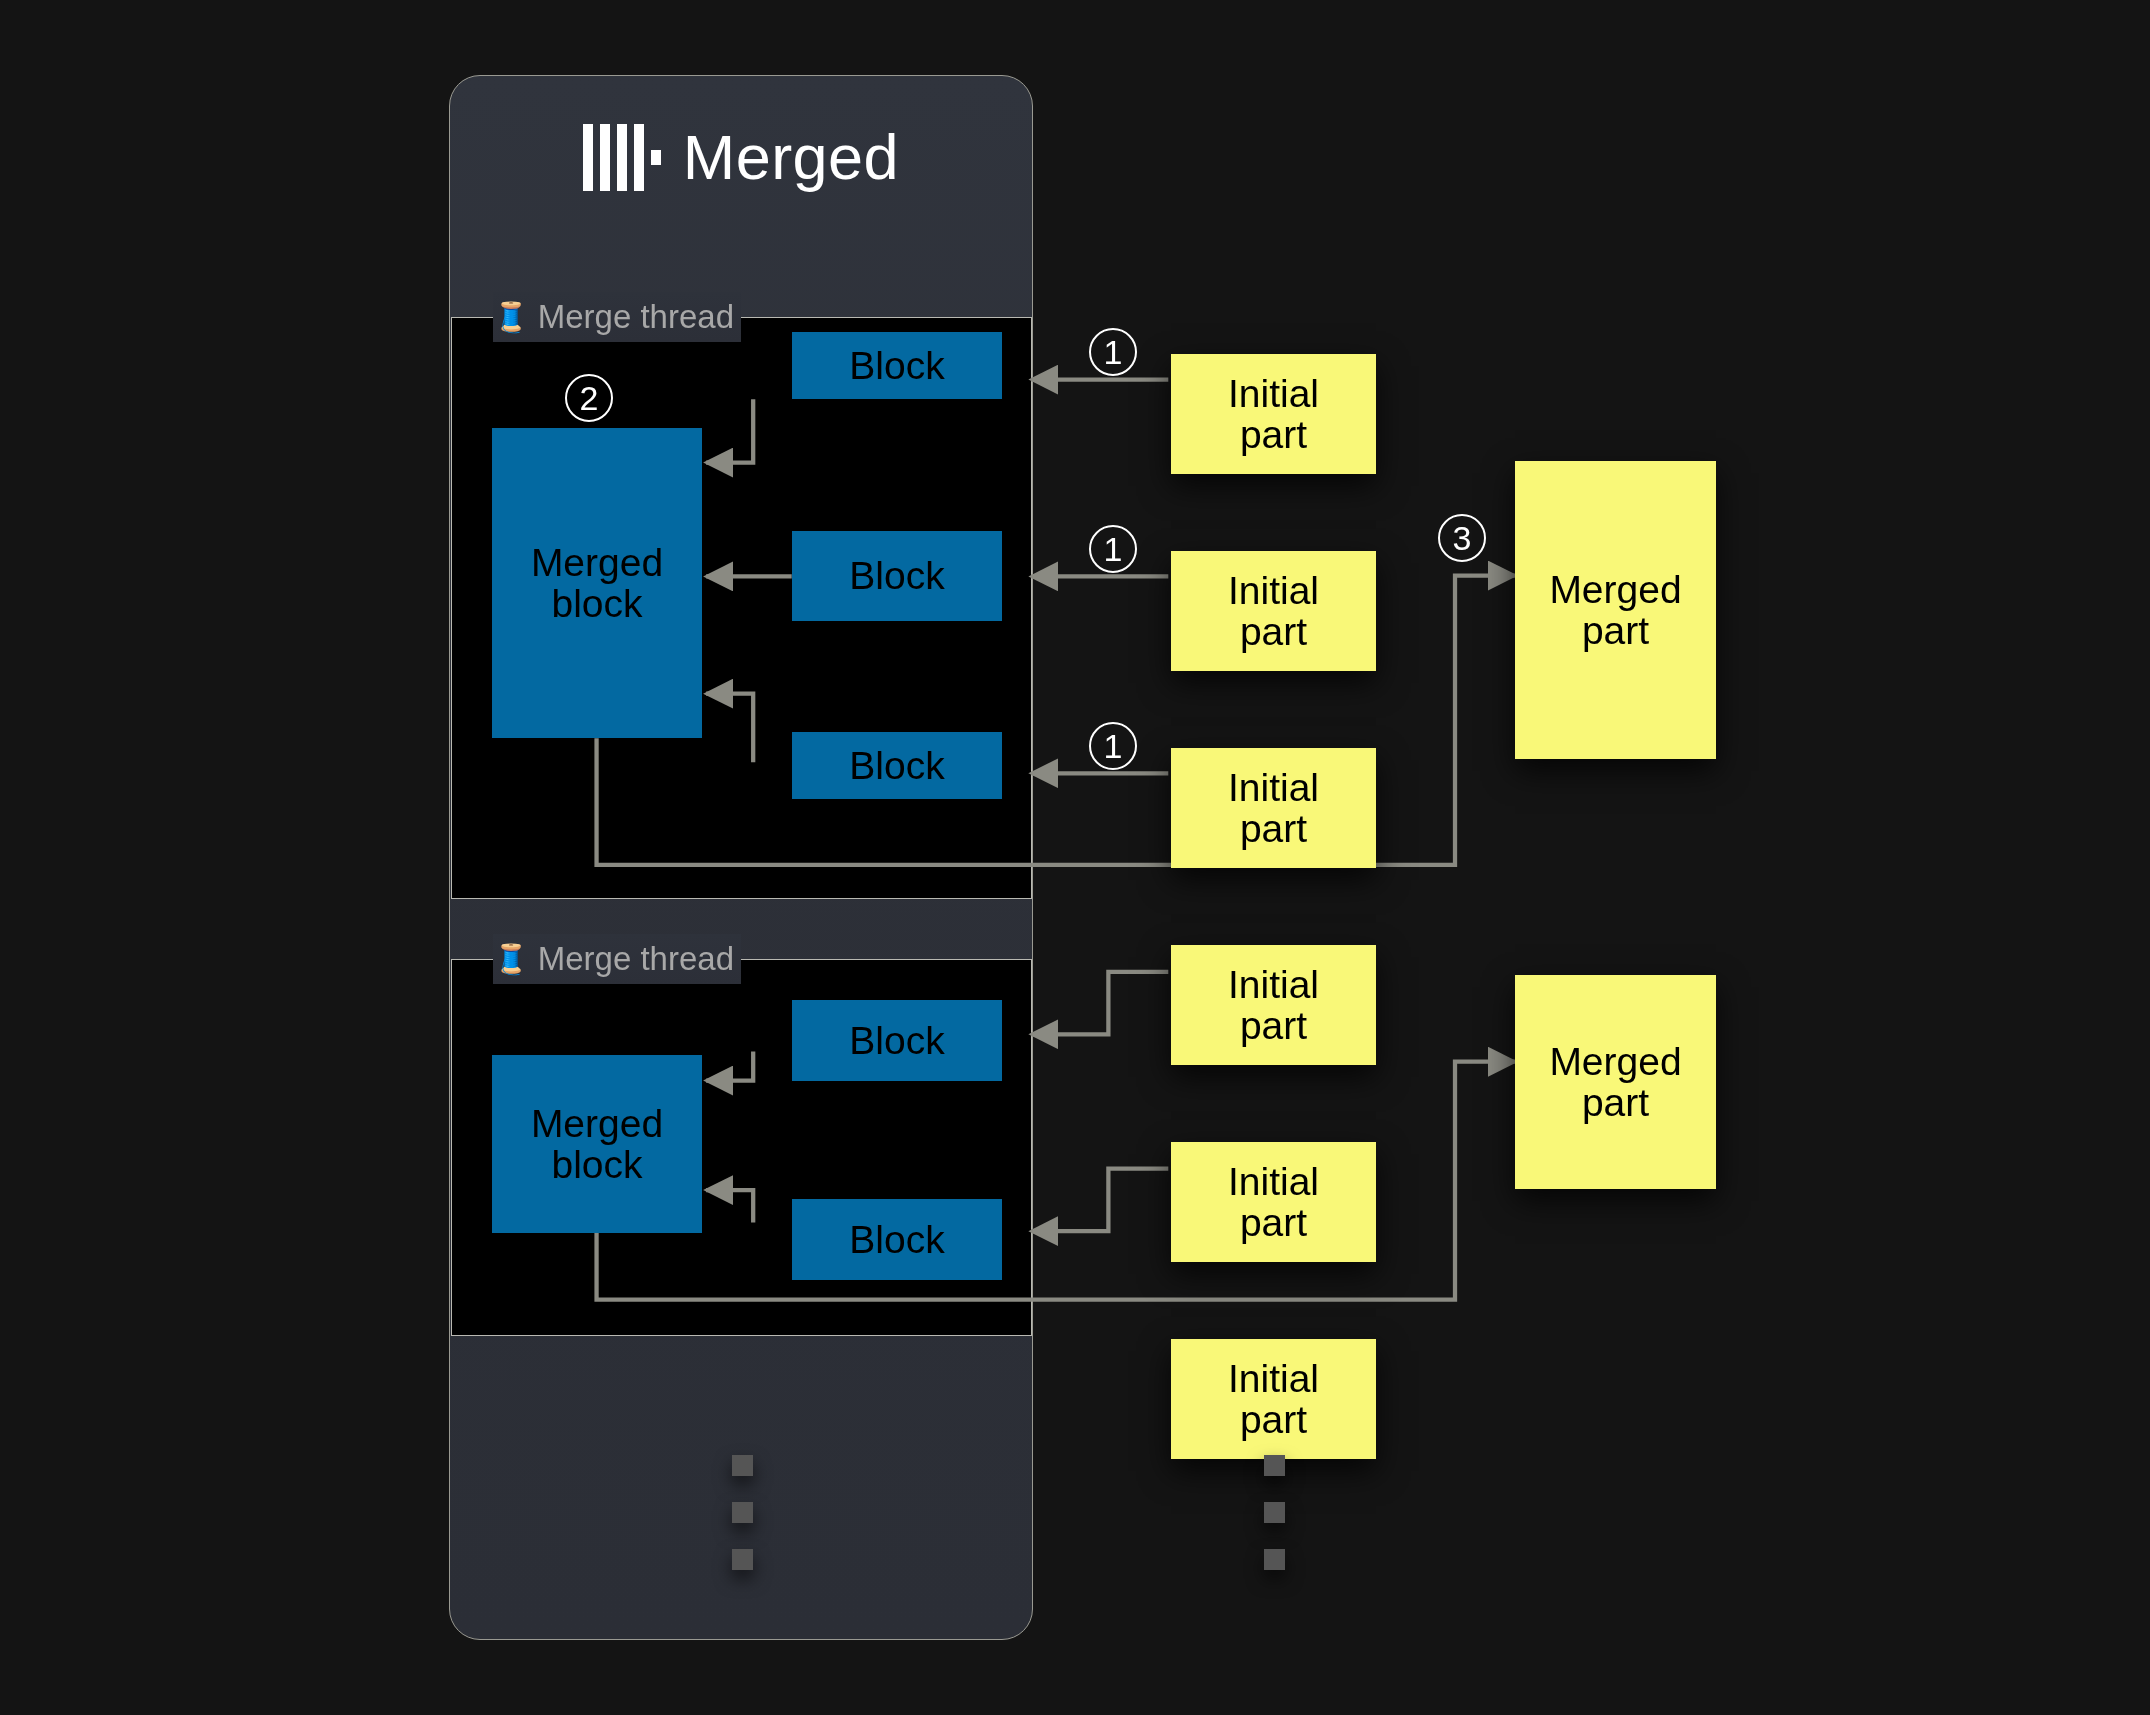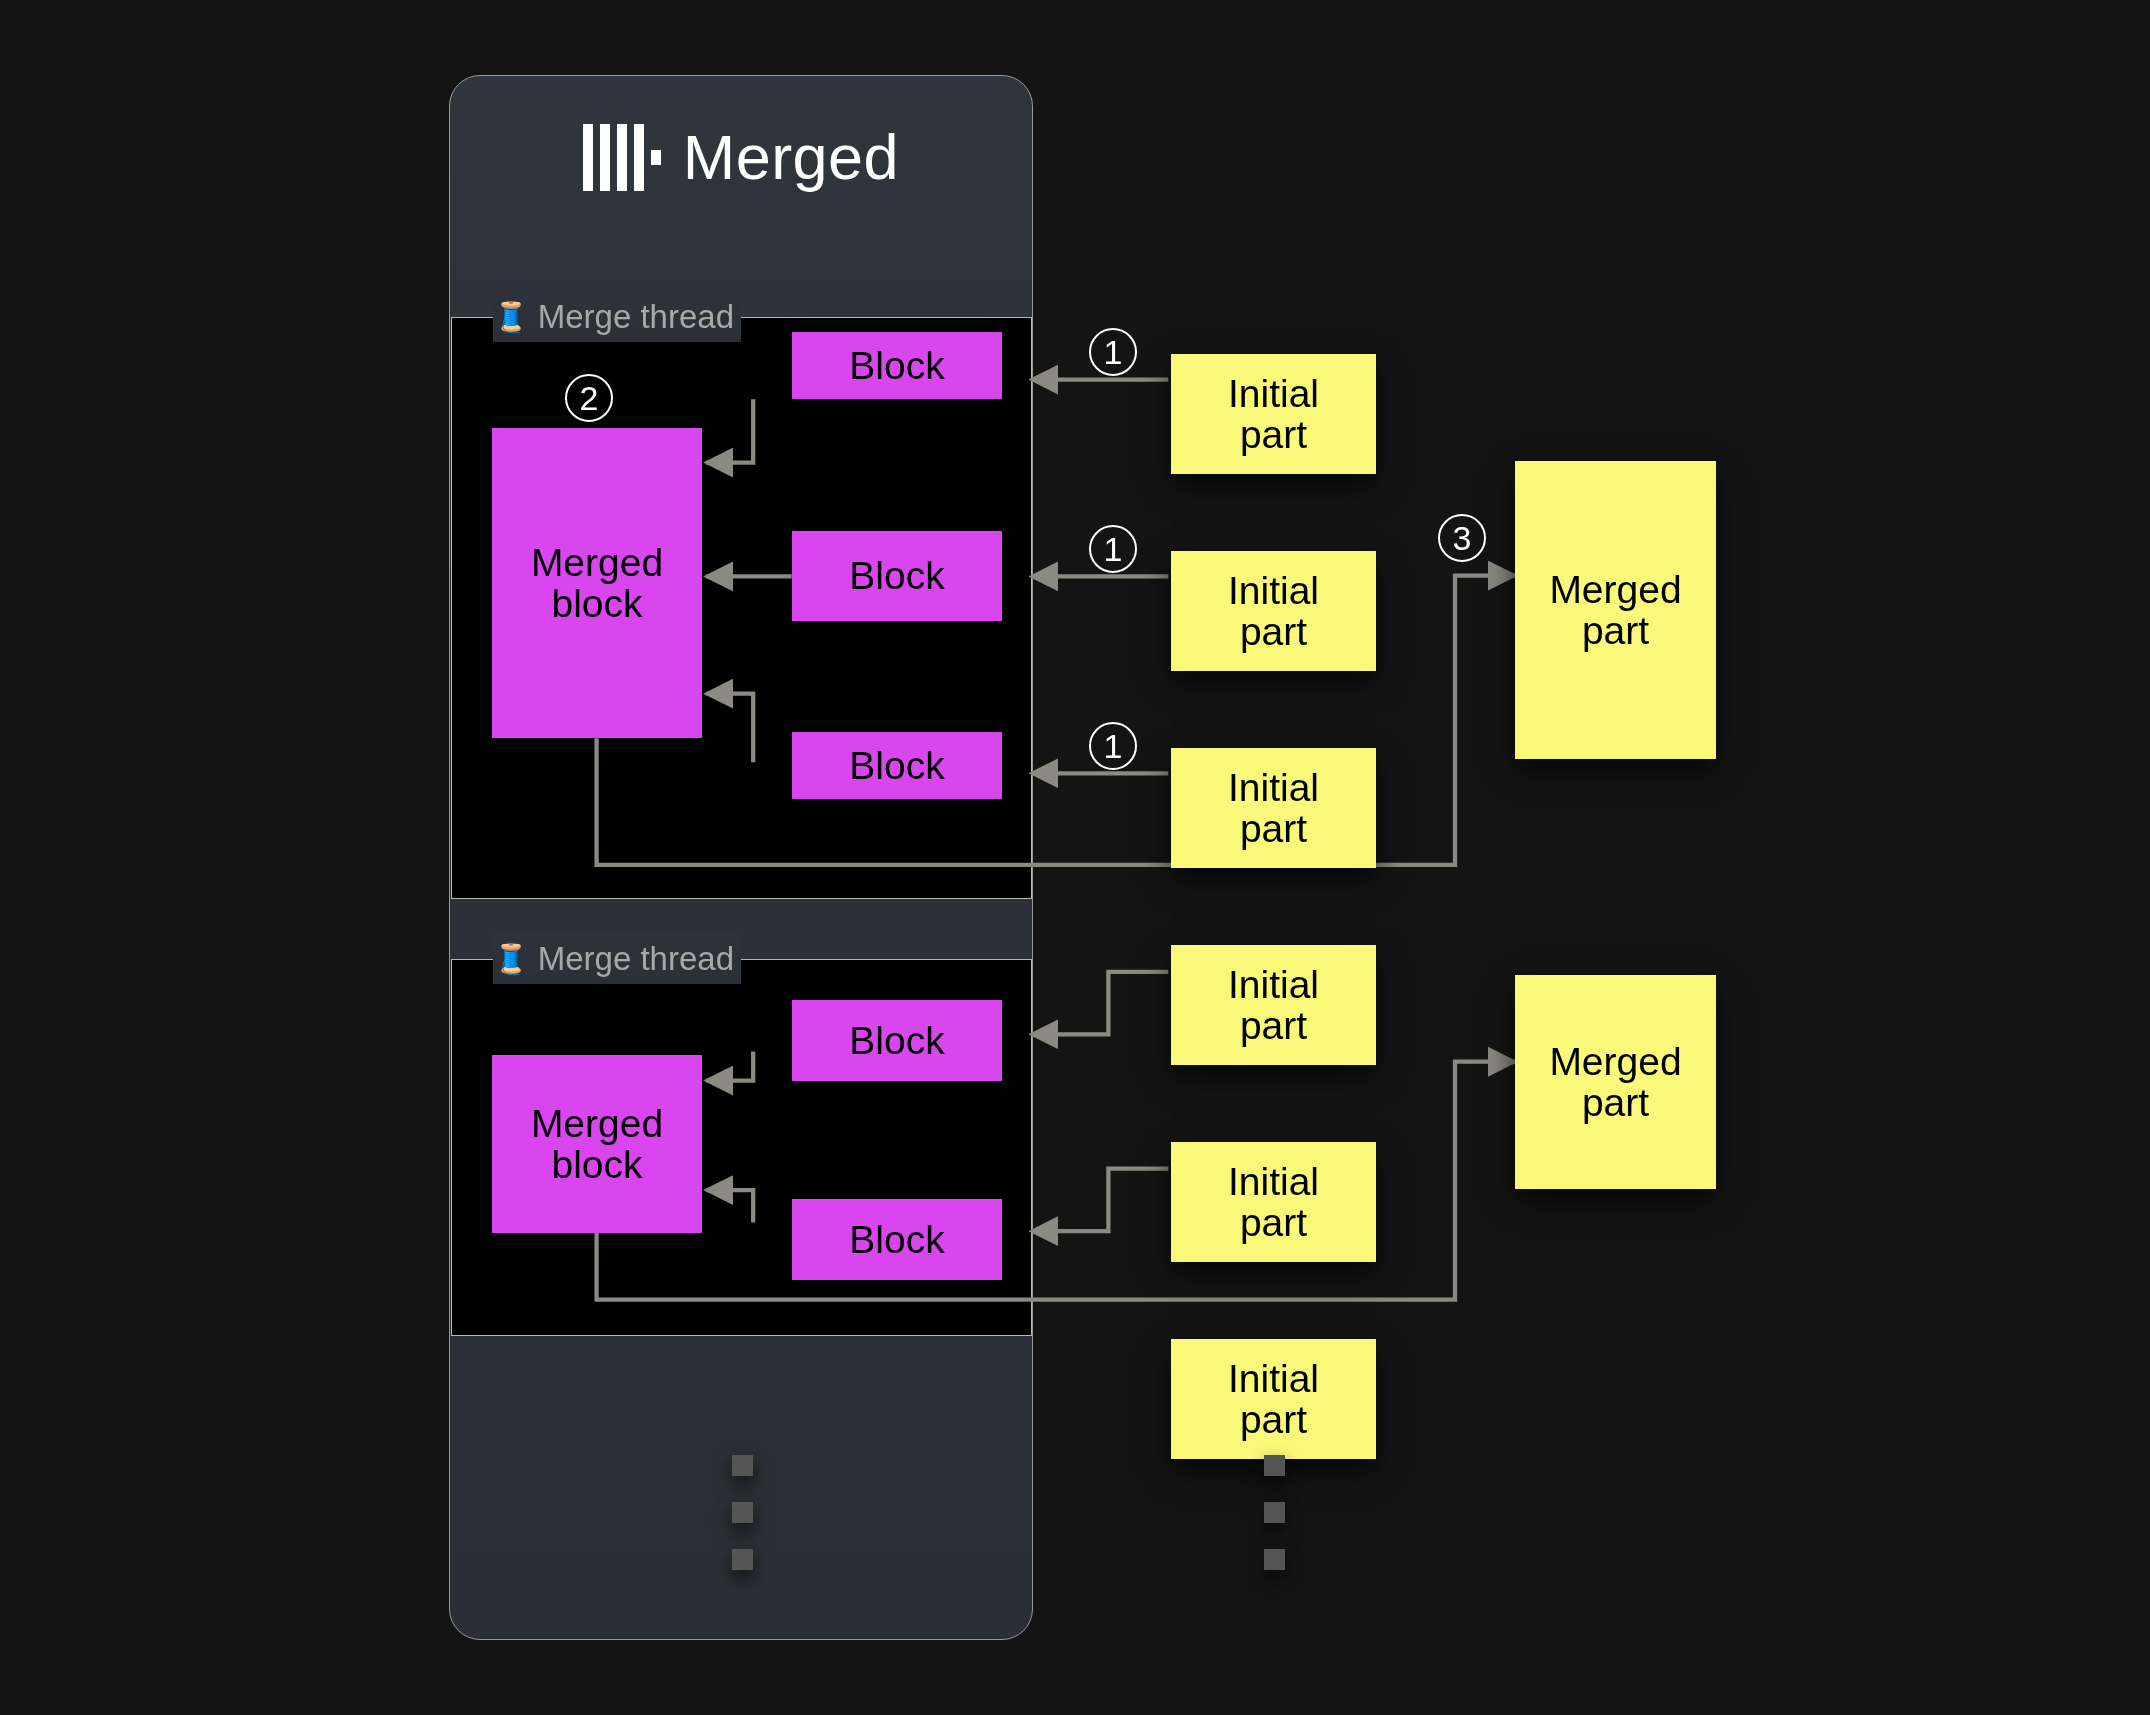--- a/index.html
+++ b/index.html
@@ -107,21 +107,21 @@
     position: absolute;
     display: flex;
     align-items: center;
     justify-content: center;
     text-align: center;
     color: #000000;
     font-size: 39px;
     line-height: 1.06;
     box-sizing: border-box;
   }
-  .box.blue  { background: #d946ef; }
+  .box.blue  { background: #0369a1; }
   .box.yellow{
     background: #f9f878;
     box-shadow: 0 12px 29px rgba(0,0,0,0.75);
     margin-top: 35px;
   }
 
   
   .marker {
     position: absolute;
     width: 48px;

